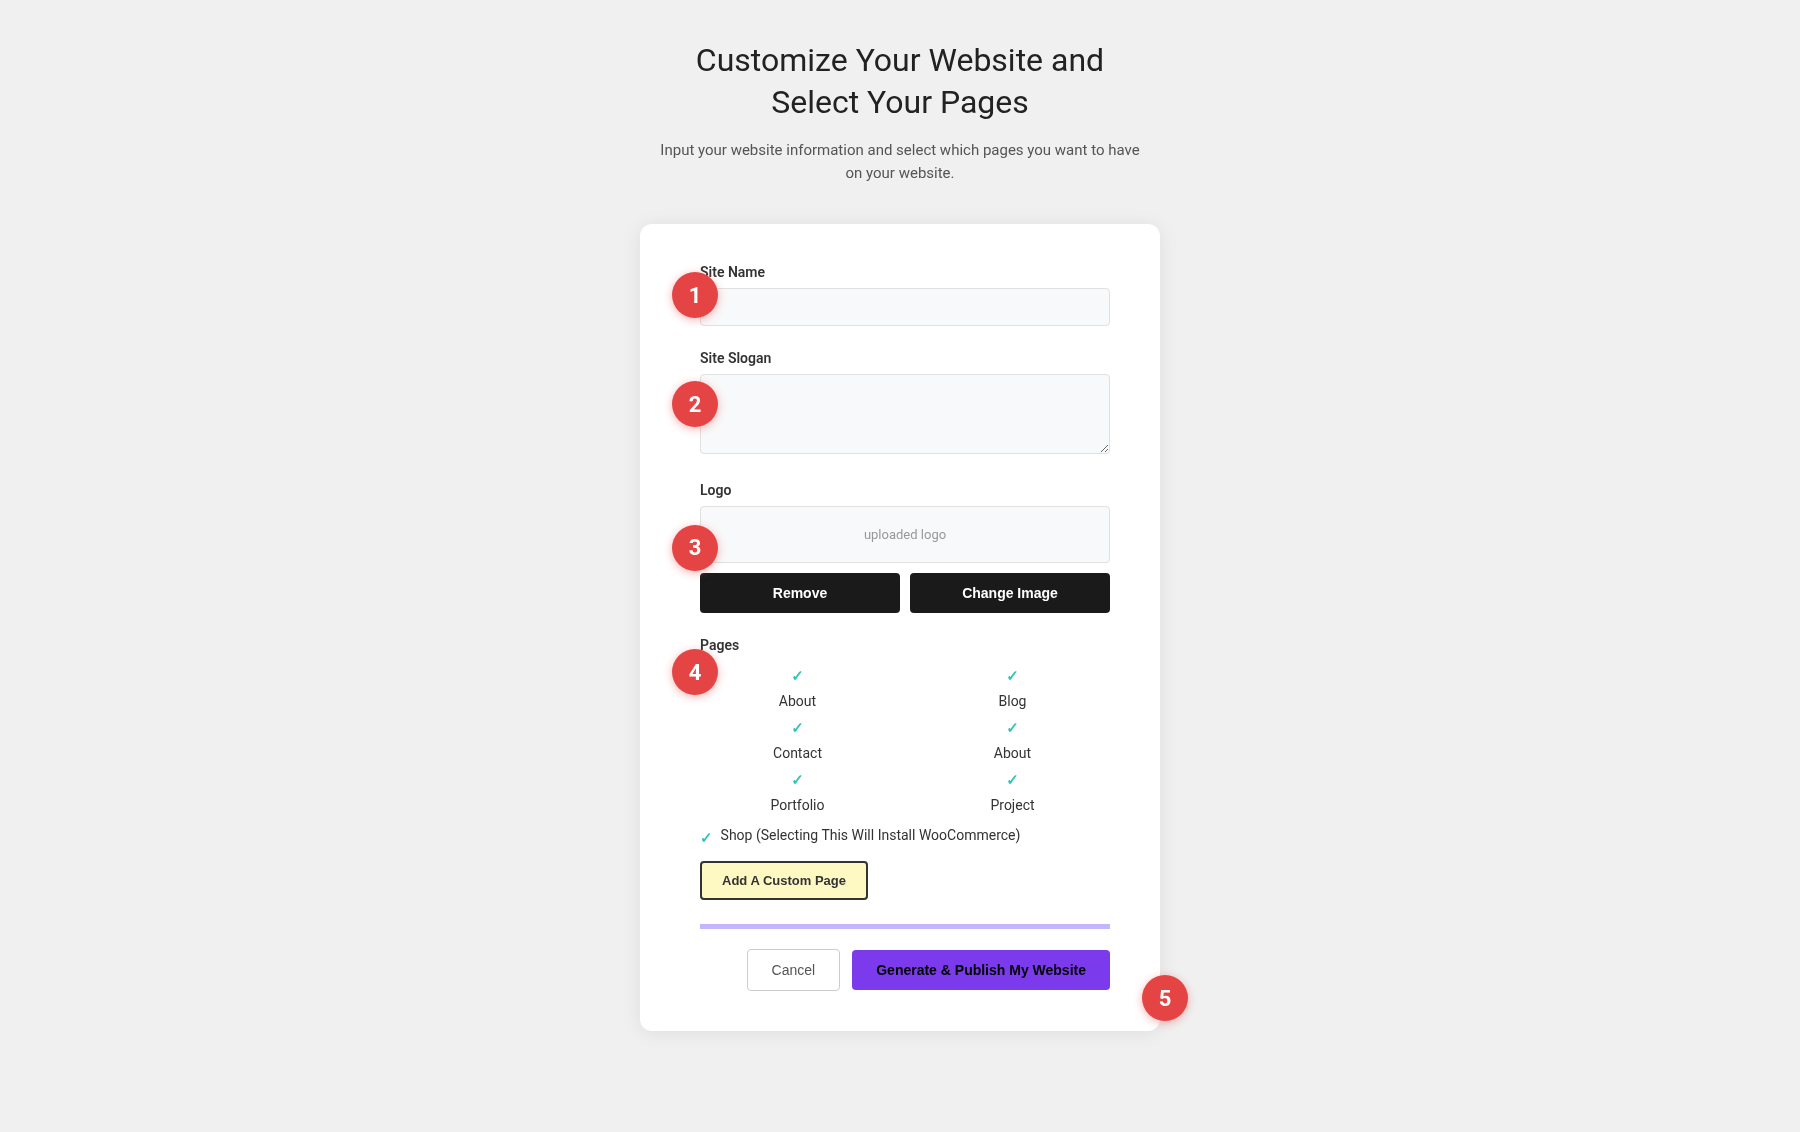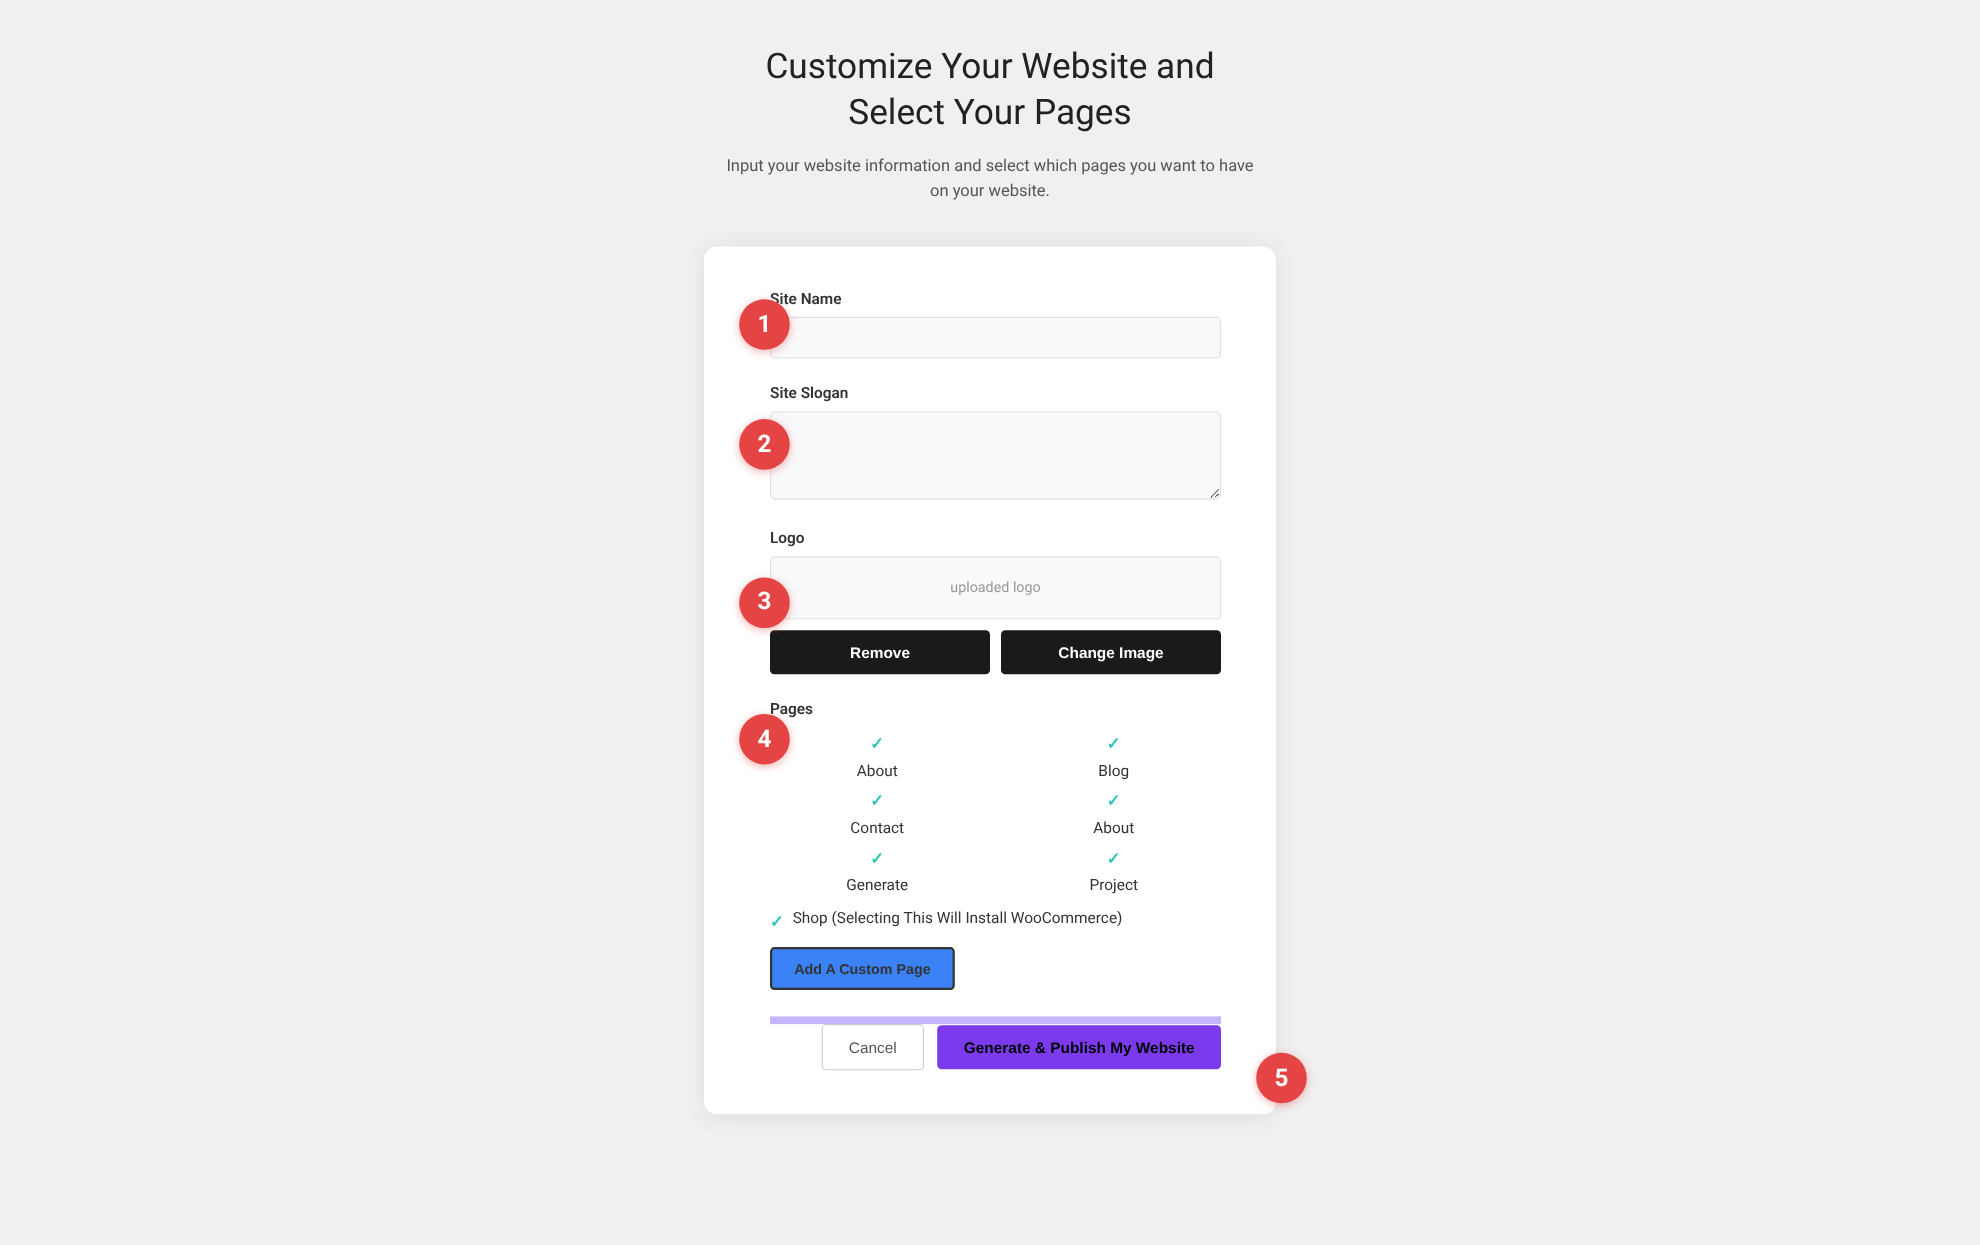--- a/index.html
+++ b/index.html
@@ -155,37 +155,38 @@
       font-size: 14px;
       color: #333;
       margin-bottom: 14px;
     }
 
     .shop-item .check-icon {
       margin-top: 2px;
     }
 
     .btn-add-custom {
-      background: #3b82f6;
+      background: #fef9c3;
       color: #333;
       border: 2px solid #333;
       border-radius: 4px;
       padding: 10px 20px;
       font-size: 13px;
       font-weight: 600;
       cursor: pointer;
     }
 
     .form-actions {
       display: flex;
       justify-content: flex-end;
       align-items: center;
       gap: 12px;
       margin-top: 20px;
-      border-top: 7px solid #c4b5fd;
+      padding-top: 20px;
+      border-top: 5px solid #c4b5fd;
     }
 
     .btn-cancel {
       background: #fff;
       color: #555;
       border: 1px solid #ccc;
       border-radius: 4px;
       padding: 12px 24px;
       font-size: 14px;
       cursor: pointer;
@@ -298,21 +299,21 @@
         <span>Contact</span>
       </div>
 
       <div class="page-item">
         <span class="check-icon">✓</span>
         <span>About</span>
       </div>
 
       <div class="page-item">
         <span class="check-icon">✓</span>
-        <span>Generate</span>
+        <span>Portfolio</span>
       </div>
 
       <div class="page-item">
         <span class="check-icon">✓</span>
         <span>Project</span>
       </div>
     </div>
     
     <div class="shop-item">
       <span class="check-icon">✓</span>

